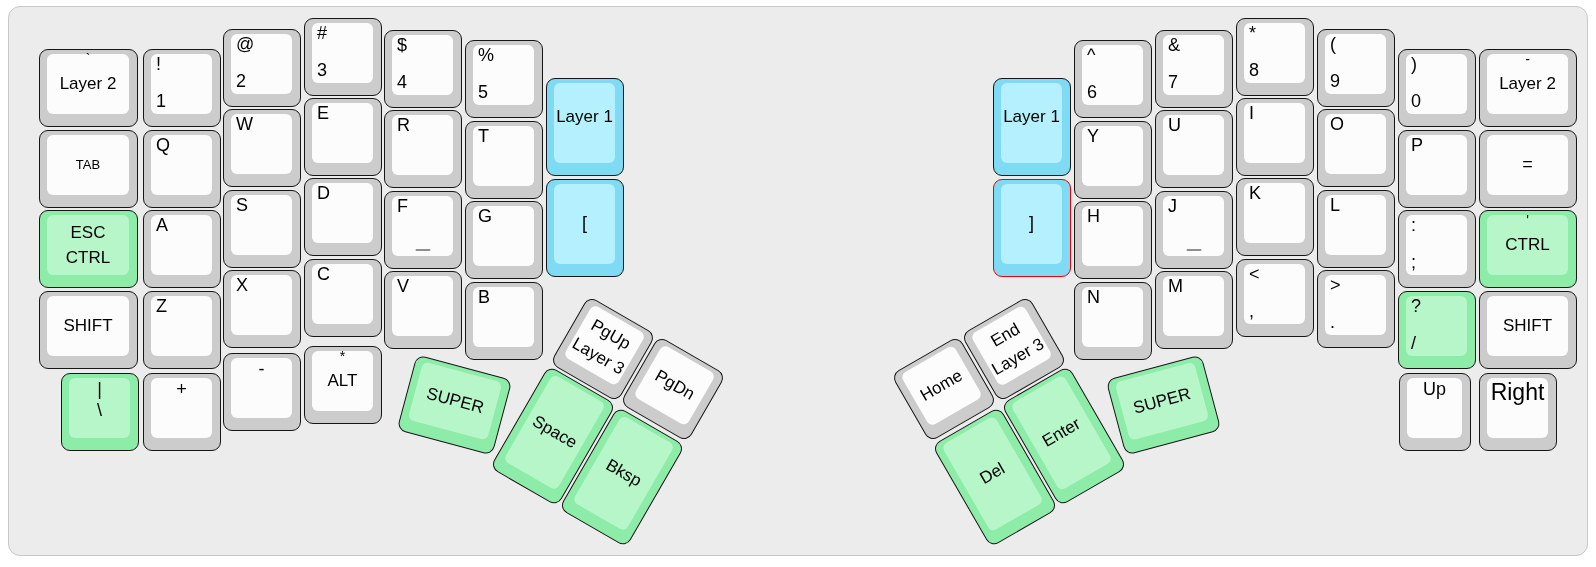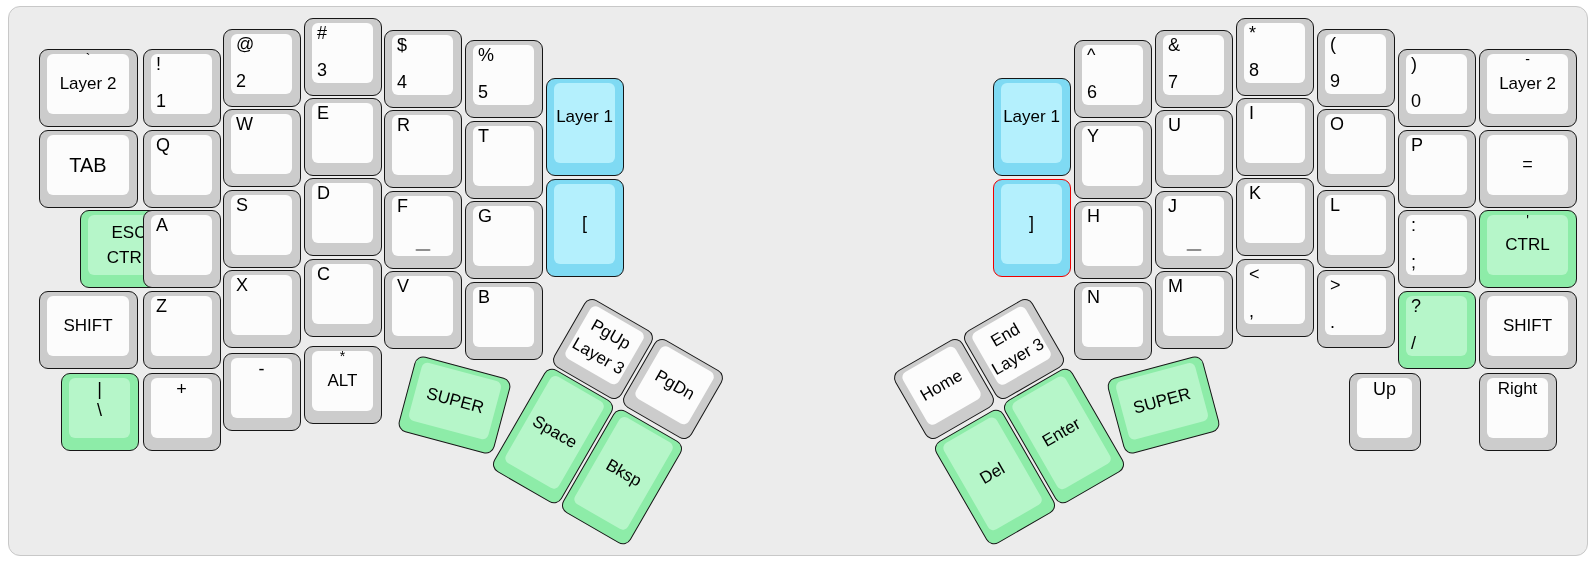--- a/index.html
+++ b/index.html
@@ -33,26 +33,26 @@
     <div class="key c-gray" style="left: 30px; top: 42px; width: 99px; height: 78px;">
       <div class="cap">
         <div class="lbl topsym">`</div>
         <div class="centerbox" style="font-size: 17px;">
           <div class="">Layer 2</div>
         </div>
       </div>
     </div>
     <div class="key c-gray" style="left: 30px; top: 123px; width: 99px; height: 78px;">
       <div class="cap">
-        <div class="centerbox" style="font-size: 20px; line-height: 1.2;">
+        <div class="centerbox" style="font-size: 13px; line-height: 1.2;">
           <div class="">TAB</div>
         </div>
       </div>
     </div>
-    <div class="key c-green" style="left: 30px; top: 203px; width: 99px; height: 78px; margin-left: 41px;">
+    <div class="key c-green" style="left: 30px; top: 203px; width: 99px; height: 78px;">
       <div class="cap">
         <div class="centerbox" style="font-size: 17px; line-height: 1.5;">
           <div class="">ESC</div>
           <div class="">CTRL</div>
         </div>
       </div>
     </div>
     <div class="key c-gray" style="left: 30px; top: 284px; width: 99px; height: 78px;">
       <div class="cap">
         <div class="centerbox" style="font-size: 17px; line-height: 1.2;">
@@ -352,21 +352,21 @@
         <div class="lbl tl">:</div>
         <div class="lbl tl2">;</div>
       </div>
     </div>
     <div class="key c-green" style="left: 1389px; top: 284px; width: 78px; height: 78px;">
       <div class="cap">
         <div class="lbl tl">?</div>
         <div class="lbl tl2">/</div>
       </div>
     </div>
-    <div class="key c-gray" style="left: 1340px; top: 366px; width: 72px; height: 78px;">
+    <div class="key c-gray" style="left: 1390px; top: 366px; width: 72px; height: 78px;">
       <div class="cap">
         <div class="lbl topc" style="font-size: 18px; line-height: 1.15;"><div class="">Up</div></div>
       </div>
     </div>
     <div class="key c-gray" style="left: 1470px; top: 42px; width: 98px; height: 78px;">
       <div class="cap">
         <div class="lbl topsym">-</div>
         <div class="centerbox" style="font-size: 17px;">
           <div class="">Layer 2</div>
         </div>
@@ -389,21 +389,21 @@
     </div>
     <div class="key c-gray" style="left: 1470px; top: 284px; width: 98px; height: 78px;">
       <div class="cap">
         <div class="centerbox" style="font-size: 17px; line-height: 1.2;">
           <div class="">SHIFT</div>
         </div>
       </div>
     </div>
     <div class="key c-gray" style="left: 1470px; top: 366px; width: 78px; height: 78px;">
       <div class="cap">
-        <div class="lbl topc" style="font-size: 17px; line-height: 1.15;"><div class="">Right</div></div>
+        <div class="lbl topc" style="font-size: 23px; line-height: 1.15;"><div class="">Right</div></div>
       </div>
     </div>
     <div class="key c-green" style="left: 1104.5px; top: 359px; width: 99px; height: 78px; transform: rotate(-15deg);">
       <div class="cap">
         <div class="centerbox" style="font-size: 17px; line-height: 1.2;">
           <div class="">SUPER</div>
         </div>
       </div>
     </div>
     <div class="key c-gray" style="left: 966px; top: 303px; width: 78px; height: 78px; transform: rotate(-30deg);">

